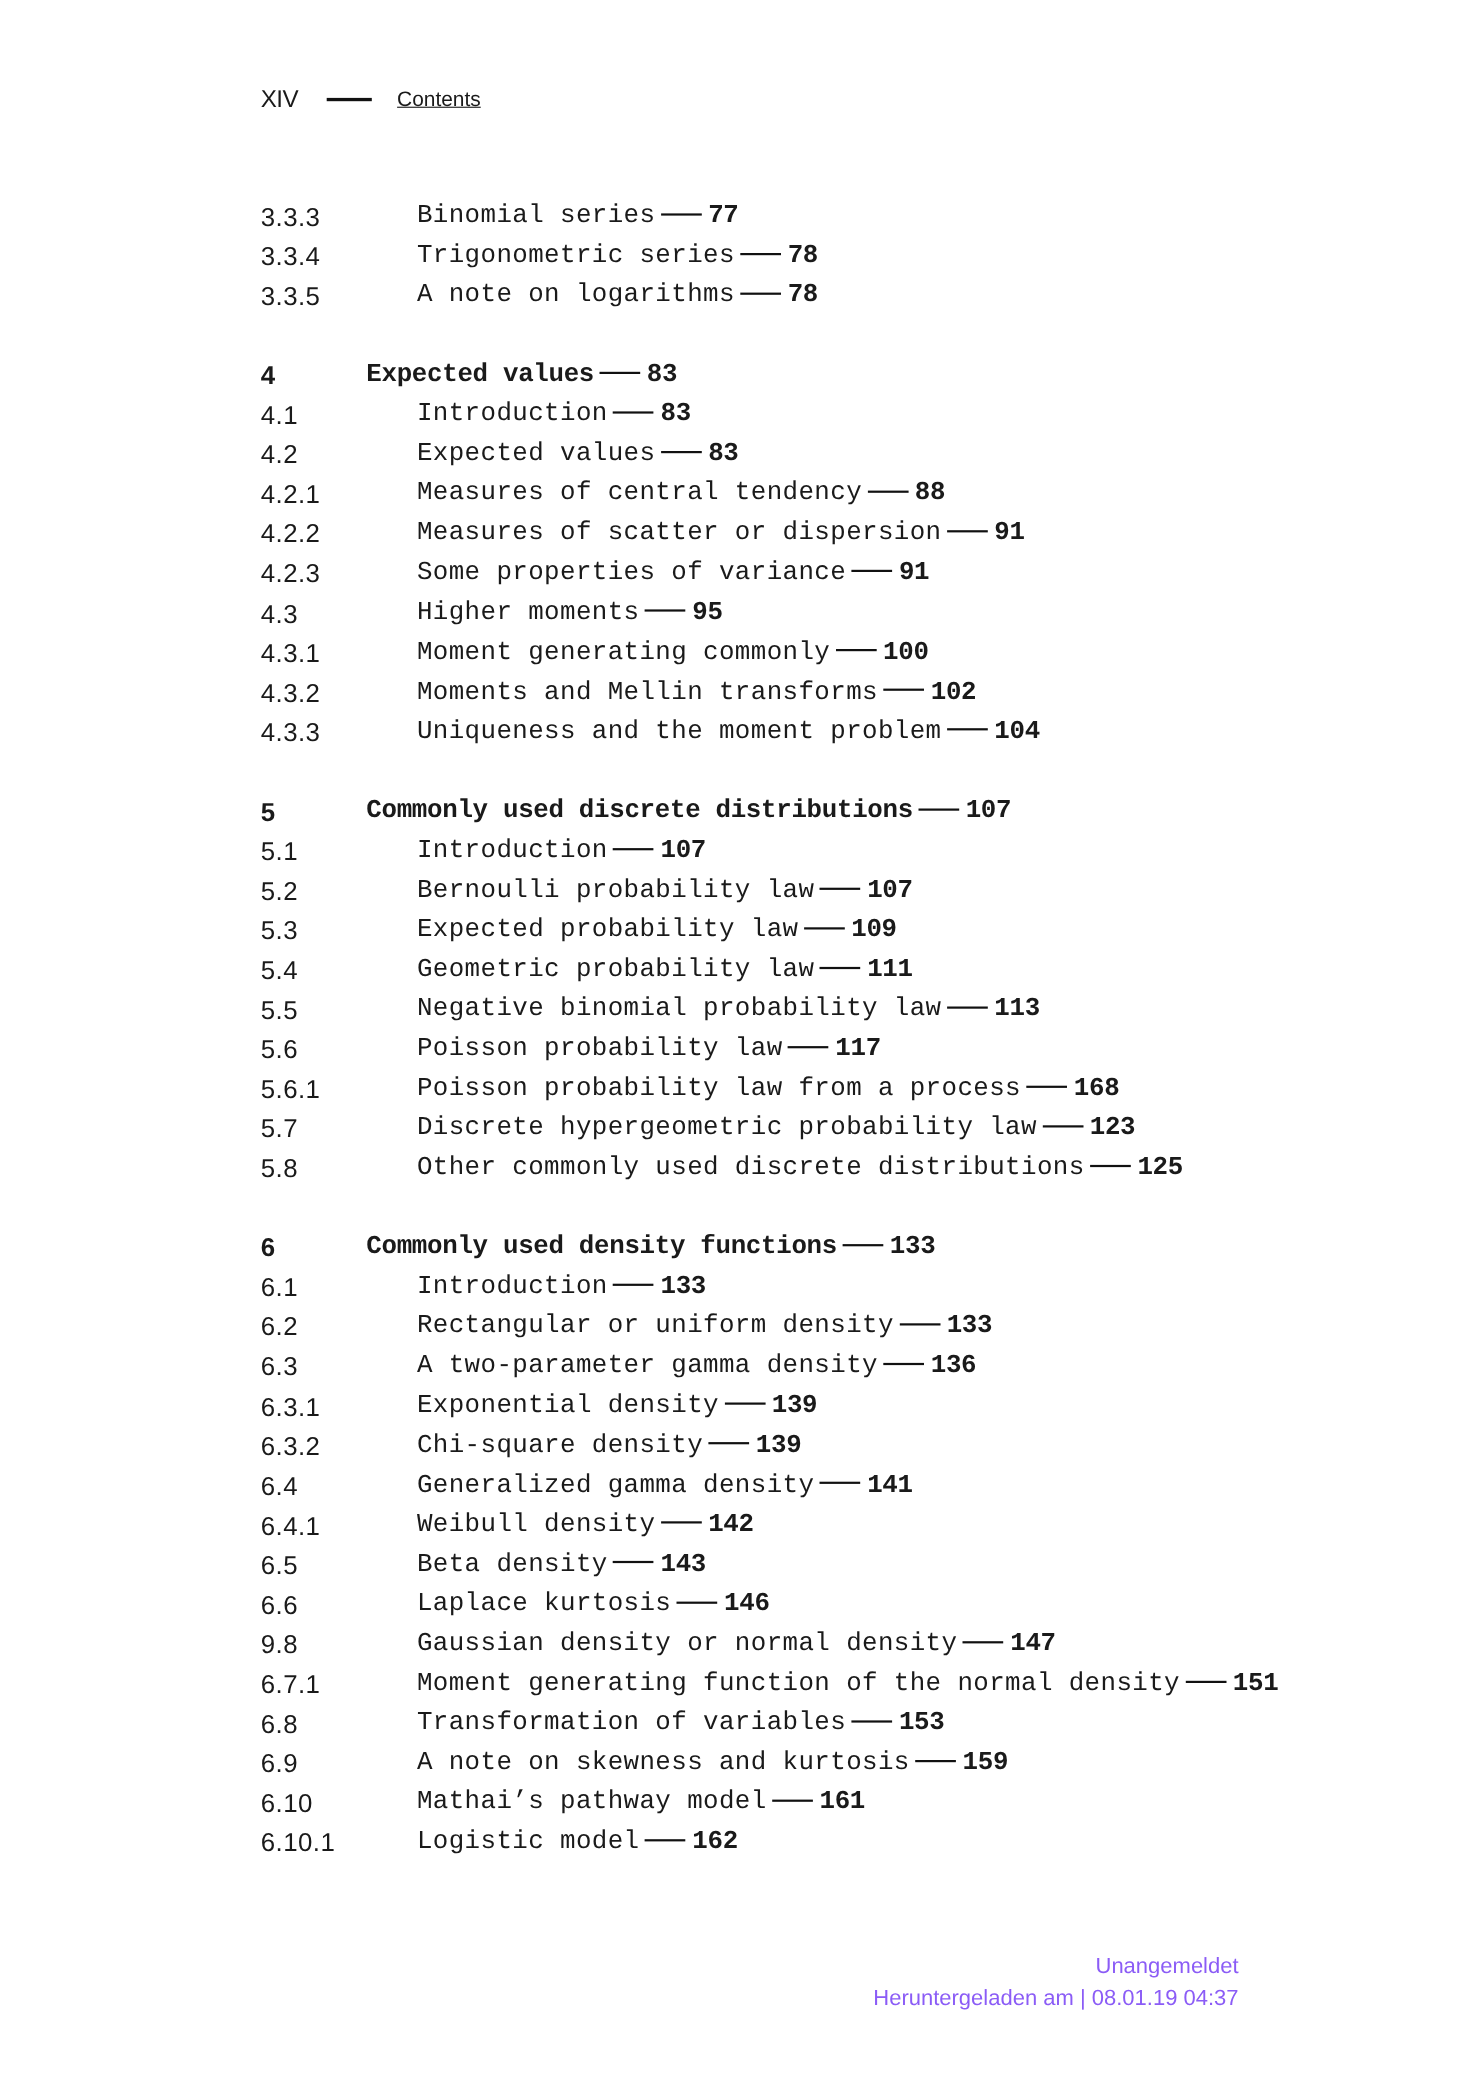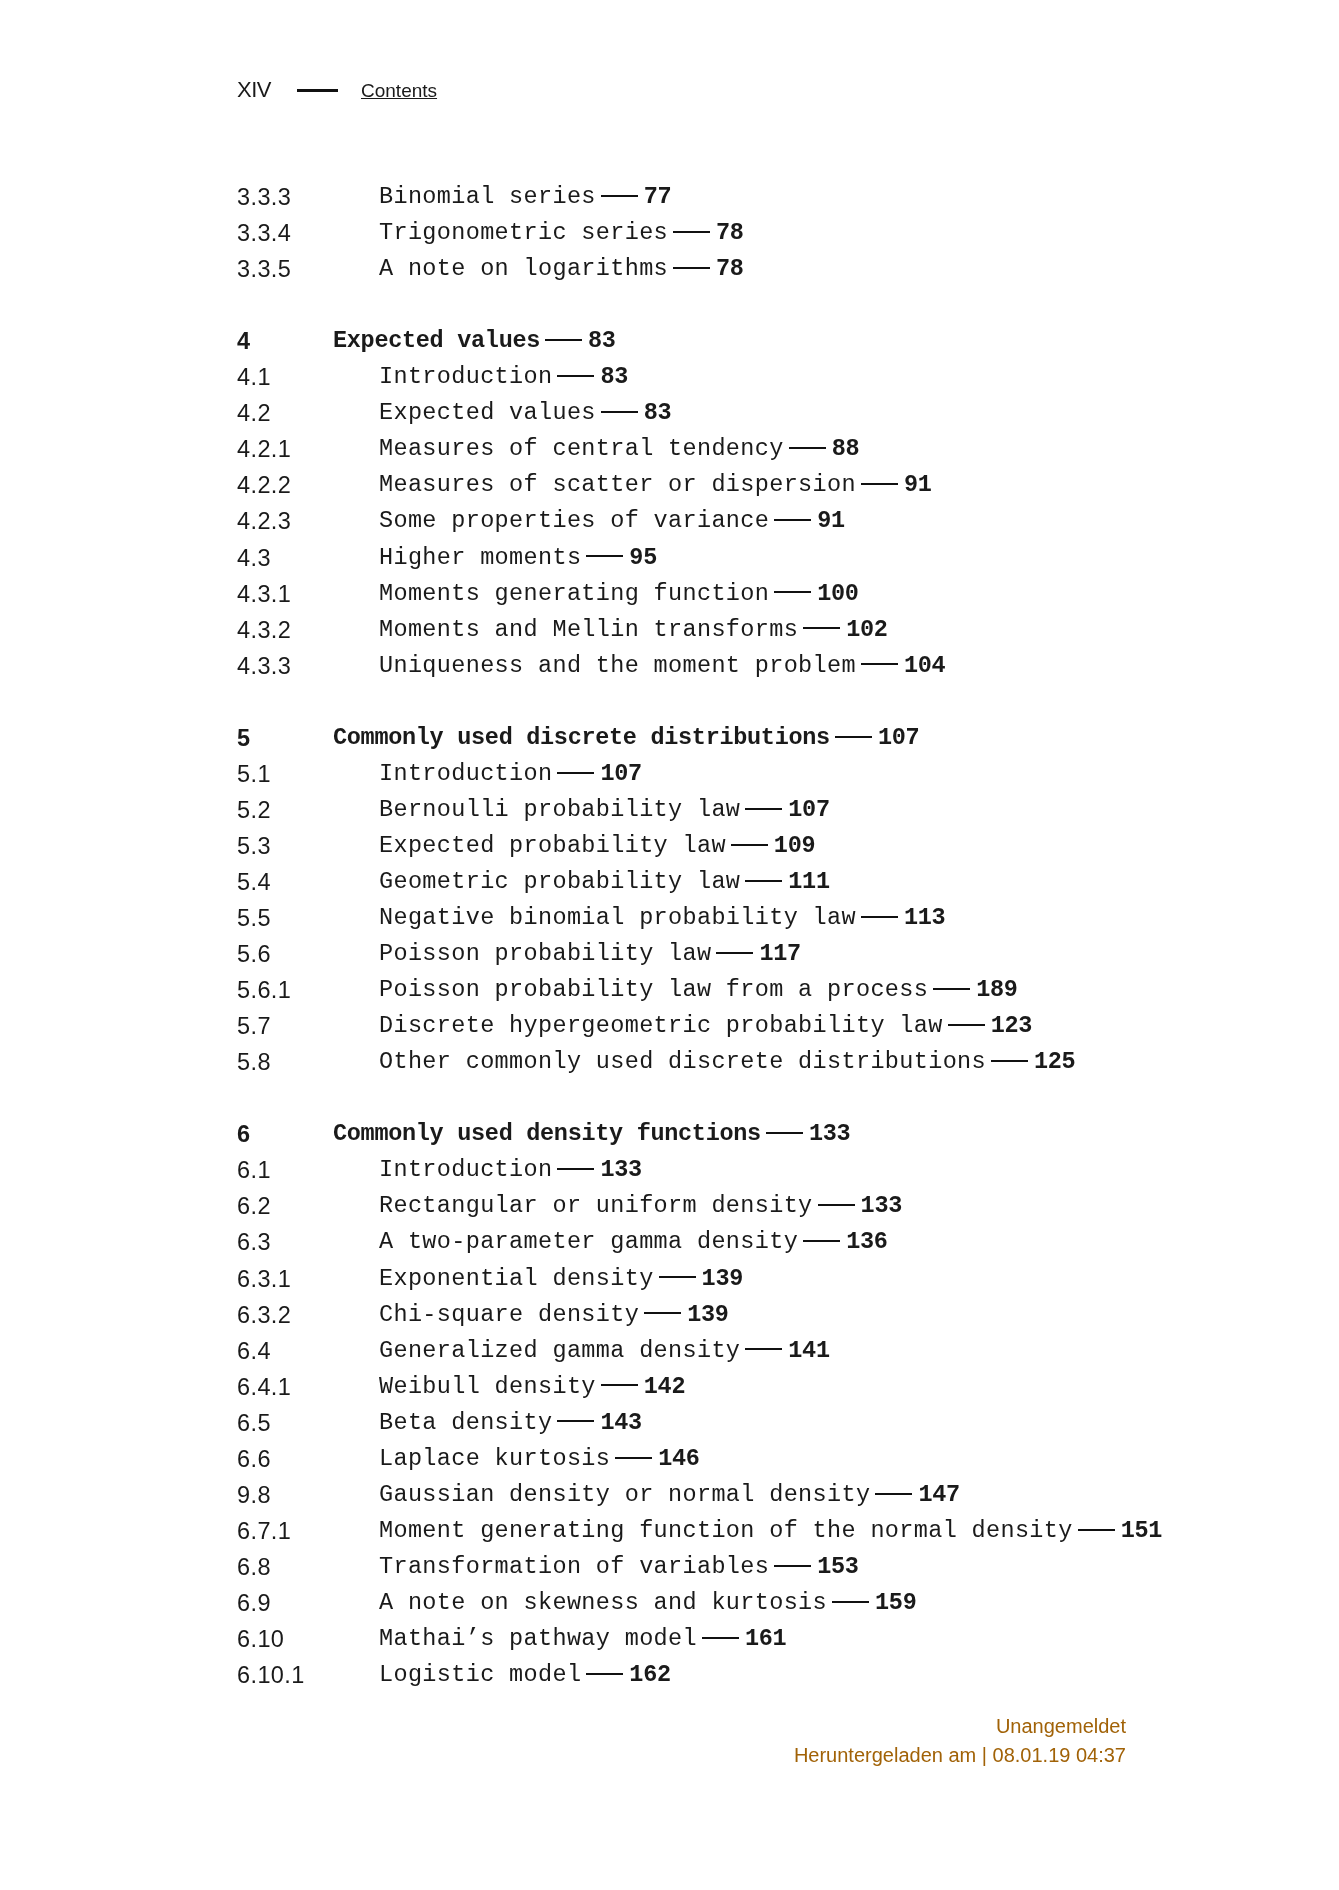--- a/index.html
+++ b/index.html
@@ -13,21 +13,21 @@
   .toc { position:absolute; left:0; top:0; width:1339px; height:1890px; }
   .toc-row { position:absolute; left:237px; height:30px; white-space:nowrap; font-size:23.5px; line-height:30px; }
   .num { position:absolute; left:0; top:0; letter-spacing:0.4px; }
   .entry { position:absolute; left:142px; top:0; letter-spacing:0.35px;font-family:Liberation Mono, monospace; }
   .toc-row.chapter .num { font-weight:bold; }
   .toc-row.chapter .entry { left:96px; font-weight:bold; letter-spacing:-0.3px; }
   .leader { display:inline-block; width:37px; height:2px; background:#111; vertical-align:middle; margin:0 6px 0 5px; position:relative; top:-1px; }
   .page { font-weight:bold; letter-spacing:-0.3px; }
   .toc-row.chapter .page { font-weight:bold; }
 
-  .footer { position:absolute; right:213px; top:1712px; text-align:right; color:#a16207; font-size:20px; line-height:29px; white-space:nowrap; }
+  .footer { position:absolute; right:213px; top:1774px; text-align:right; color:#8b5cf6; font-size:20px; line-height:29px; white-space:nowrap; }
 </style>
 </head>
 <body>
 
 <div class="running-head">
   <span class="folio">XIV</span>
   <span class="head-rule"></span>
   <span class="head-title">Contents</span>
 </div>
 
@@ -67,21 +67,21 @@
     <div class="toc-row" style="top: 506.45px;">
       <span class="num">4.2.3</span>
       <span class="entry"><span class="title">Some properties of variance</span><span class="leader"></span><span class="page">91</span></span>
     </div>
     <div class="toc-row" style="top: 542.5px;">
       <span class="num">4.3</span>
       <span class="entry"><span class="title">Higher moments</span><span class="leader"></span><span class="page">95</span></span>
     </div>
     <div class="toc-row" style="top: 578.55px;">
       <span class="num">4.3.1</span>
-      <span class="entry"><span class="title">Moments generating function</span><span class="leader"></span><span class="page">100</span></span>
+      <span class="entry"><span class="title">Moment generating commonly</span><span class="leader"></span><span class="page">100</span></span>
     </div>
     <div class="toc-row" style="top: 614.6px;">
       <span class="num">4.3.2</span>
       <span class="entry"><span class="title">Moments and Mellin transforms</span><span class="leader"></span><span class="page">102</span></span>
     </div>
     <div class="toc-row" style="top: 650.65px;">
       <span class="num">4.3.3</span>
       <span class="entry"><span class="title">Uniqueness and the moment problem</span><span class="leader"></span><span class="page">104</span></span>
     </div>
     <div class="toc-row chapter" style="top: 722.75px;">
@@ -107,21 +107,21 @@
     <div class="toc-row" style="top: 903px;">
       <span class="num">5.5</span>
       <span class="entry"><span class="title">Negative binomial probability law</span><span class="leader"></span><span class="page">113</span></span>
     </div>
     <div class="toc-row" style="top: 939.05px;">
       <span class="num">5.6</span>
       <span class="entry"><span class="title">Poisson probability law</span><span class="leader"></span><span class="page">117</span></span>
     </div>
     <div class="toc-row" style="top: 975.1px;">
       <span class="num">5.6.1</span>
-      <span class="entry"><span class="title">Poisson probability law from a process</span><span class="leader"></span><span class="page">189</span></span>
+      <span class="entry"><span class="title">Poisson probability law from a process</span><span class="leader"></span><span class="page">168</span></span>
     </div>
     <div class="toc-row" style="top: 1011.15px;">
       <span class="num">5.7</span>
       <span class="entry"><span class="title">Discrete hypergeometric probability law</span><span class="leader"></span><span class="page">123</span></span>
     </div>
     <div class="toc-row" style="top: 1047.2px;">
       <span class="num">5.8</span>
       <span class="entry"><span class="title">Other commonly used discrete distributions</span><span class="leader"></span><span class="page">125</span></span>
     </div>
     <div class="toc-row chapter" style="top: 1119.3px;">

